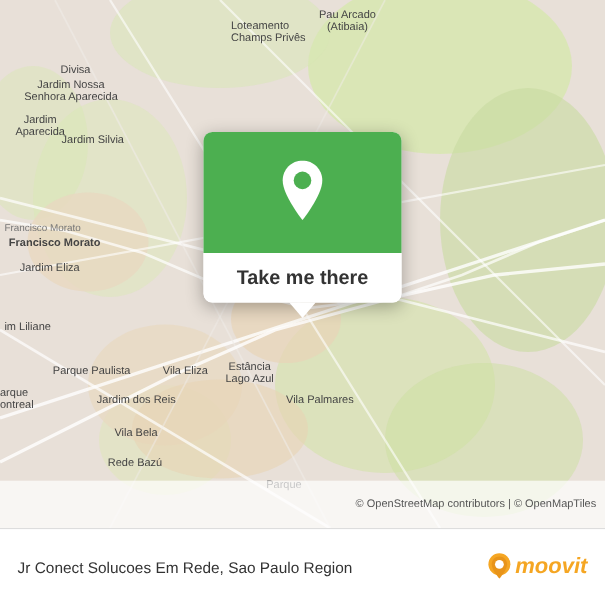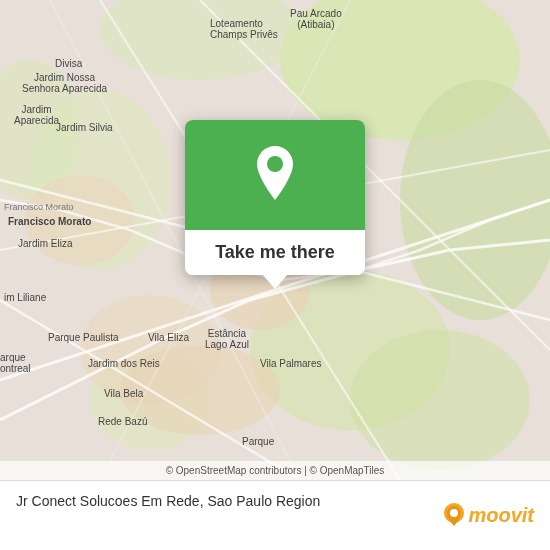--- a/index.html
+++ b/index.html
@@ -18,20 +18,21 @@
       overflow: hidden;
       background-color: #e8e0d8;
     }
 
     
     #bottom-bar {
       width: 550px;
       height: 70px;
       background: white;
       display: flex;
+      align-items: center;
       justify-content: space-between;
       padding: 12px 16px;
       border-top: 1px solid #ddd;
       position: absolute;
       bottom: 0;
       left: 0;
     }
 
     #location-name {
       font-size: 14px;
@@ -60,22 +61,22 @@
 
     
     #attribution {
       position: absolute;
       bottom: 70px;
       left: 0;
       width: 100%;
       background: rgba(255,255,255,0.7);
       font-size: 10px;
       color: #555;
-      padding: 4px 8px;
-      text-align: center;
+      padding: 16px 8px;
+      text-align: right;
     }
 
     
     #popup-card {
       position: absolute;
       top: 120px;
       left: 50%;
       transform: translateX(-50%);
       background: white;
       border-radius: 8px;

